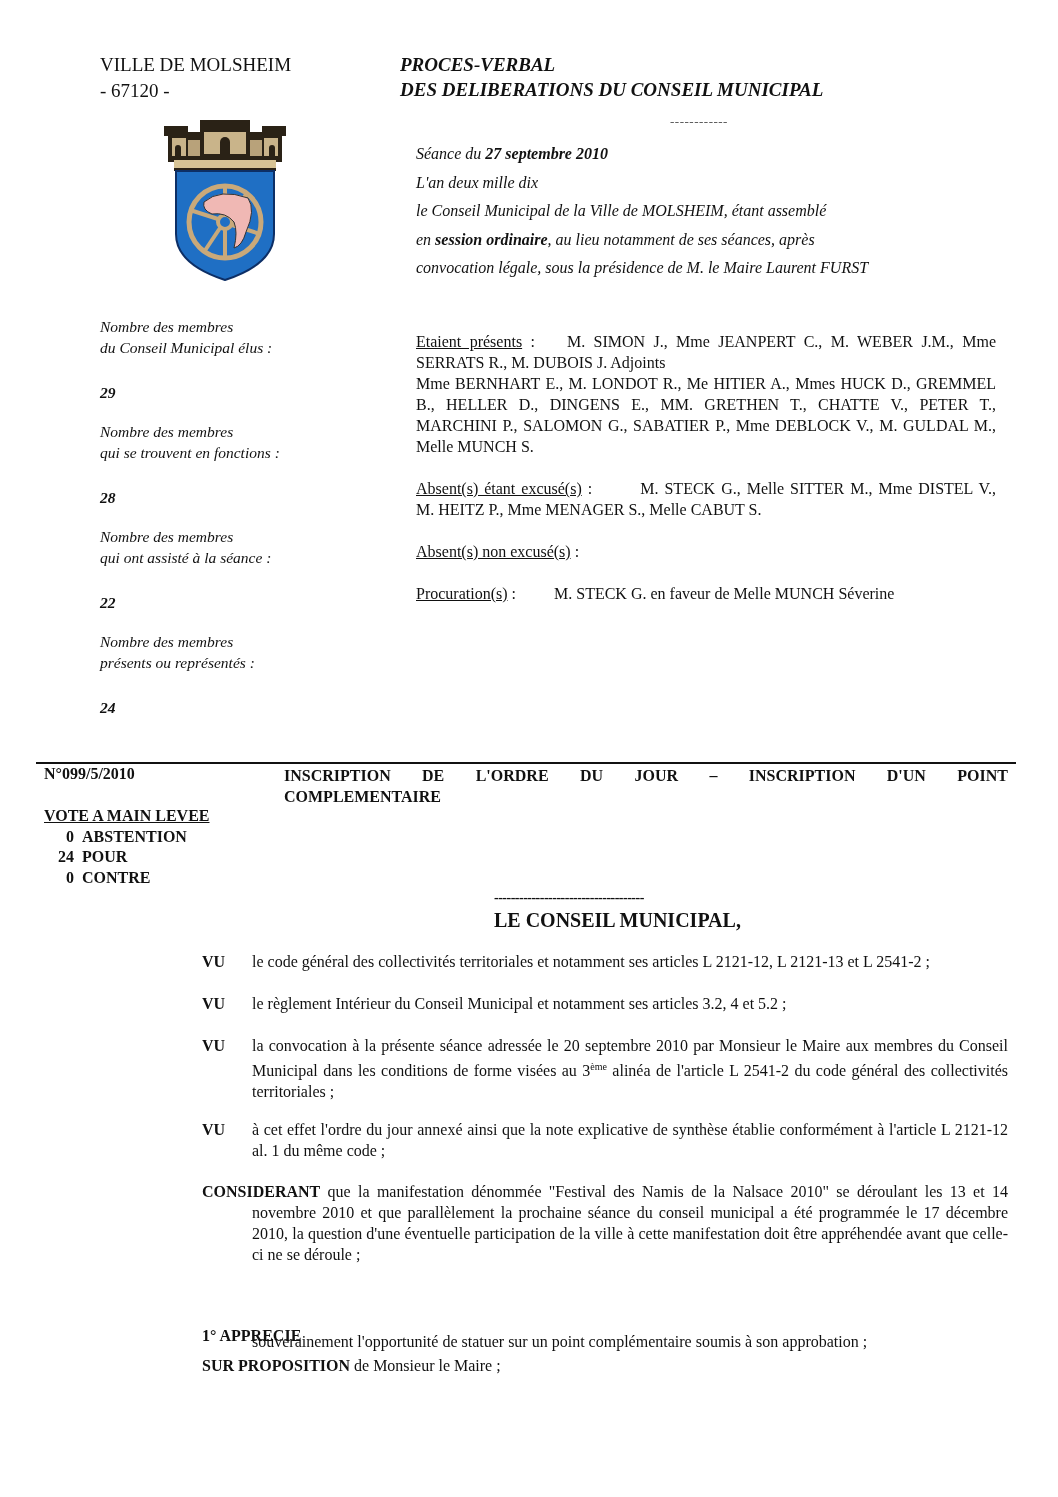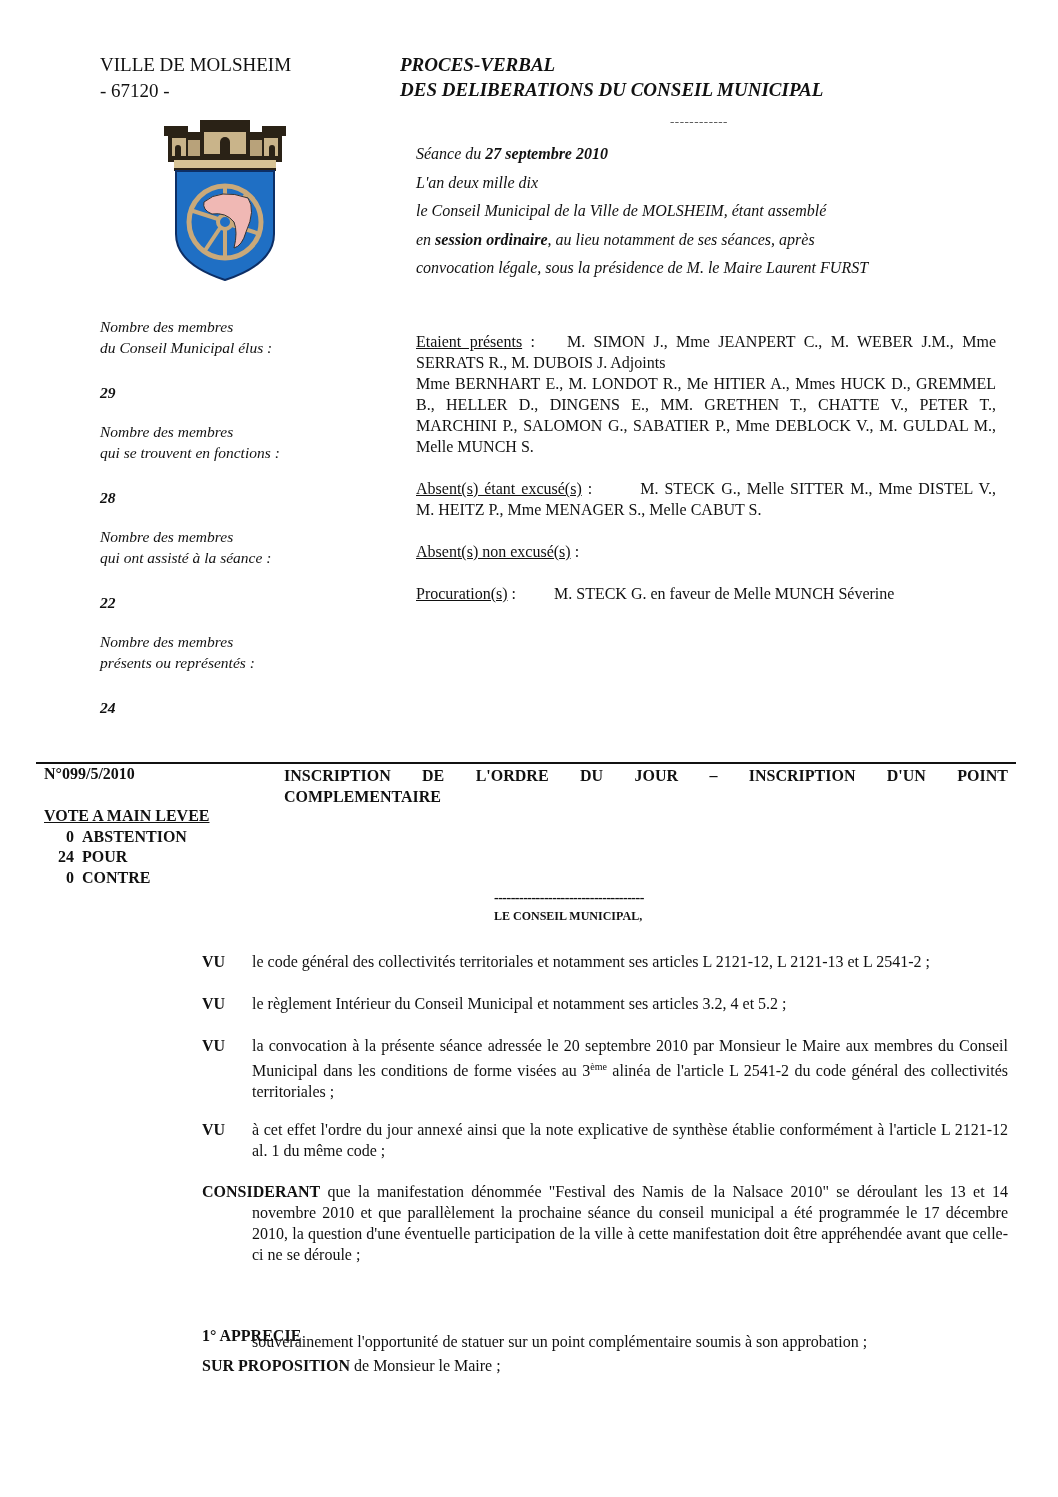--- a/index.html
+++ b/index.html
@@ -32,21 +32,21 @@
     
     #delib-no { left: 44px; top: 765px; font-size: 16px; font-weight: bold; }
     #delib-title { left: 284px; top: 765px; width: 724px; font-size: 16px; font-weight: bold; line-height: 21px; text-align: justify; text-align-last: left; }
     #delib-title .l1 { display: flex; justify-content: space-between; }
     #vote { left: 44px; top: 806px; font-size: 16px; font-weight: bold; line-height: 20.5px; }
     #vote .vrow { display: flex; }
     #vote .vnum { width: 30px; text-align: right; padding-right: 2px; }
     #vote .vlbl { padding-left: 6px; }
 
     #conseil-sep { left: 494px; top: 890px; font-size: 14px; font-weight: bold; letter-spacing: -0.5px; }
-    #conseil { left: 494px; top: 909px; font-size: 12px; font-weight: bold; }
+    #conseil { left: 494px; top: 909px; font-size: 20px; font-weight: bold; }
 
     
     .vu { left: 202px; width: 806px; font-size: 16px; line-height: 21px; display: flex; justify-content: center; }
     .vu-key { width: 50px; flex-shrink: 0; font-weight: bold; }
     .vu-text { flex: 1; text-align: justify; }
     #considerant { left: 202px; top: 1181px; width: 806px; font-size: 16px; line-height: 21px; text-align: justify; padding-left: 50px; text-indent: -50px; box-sizing: border-box; }
     #proposition { left: 202px; top: 1357px; font-size: 16px; }
     #apprecie { left: 202px; top: 1327px; width: 806px; font-size: 16px; font-weight: bold; }
   </style>
 </head>

